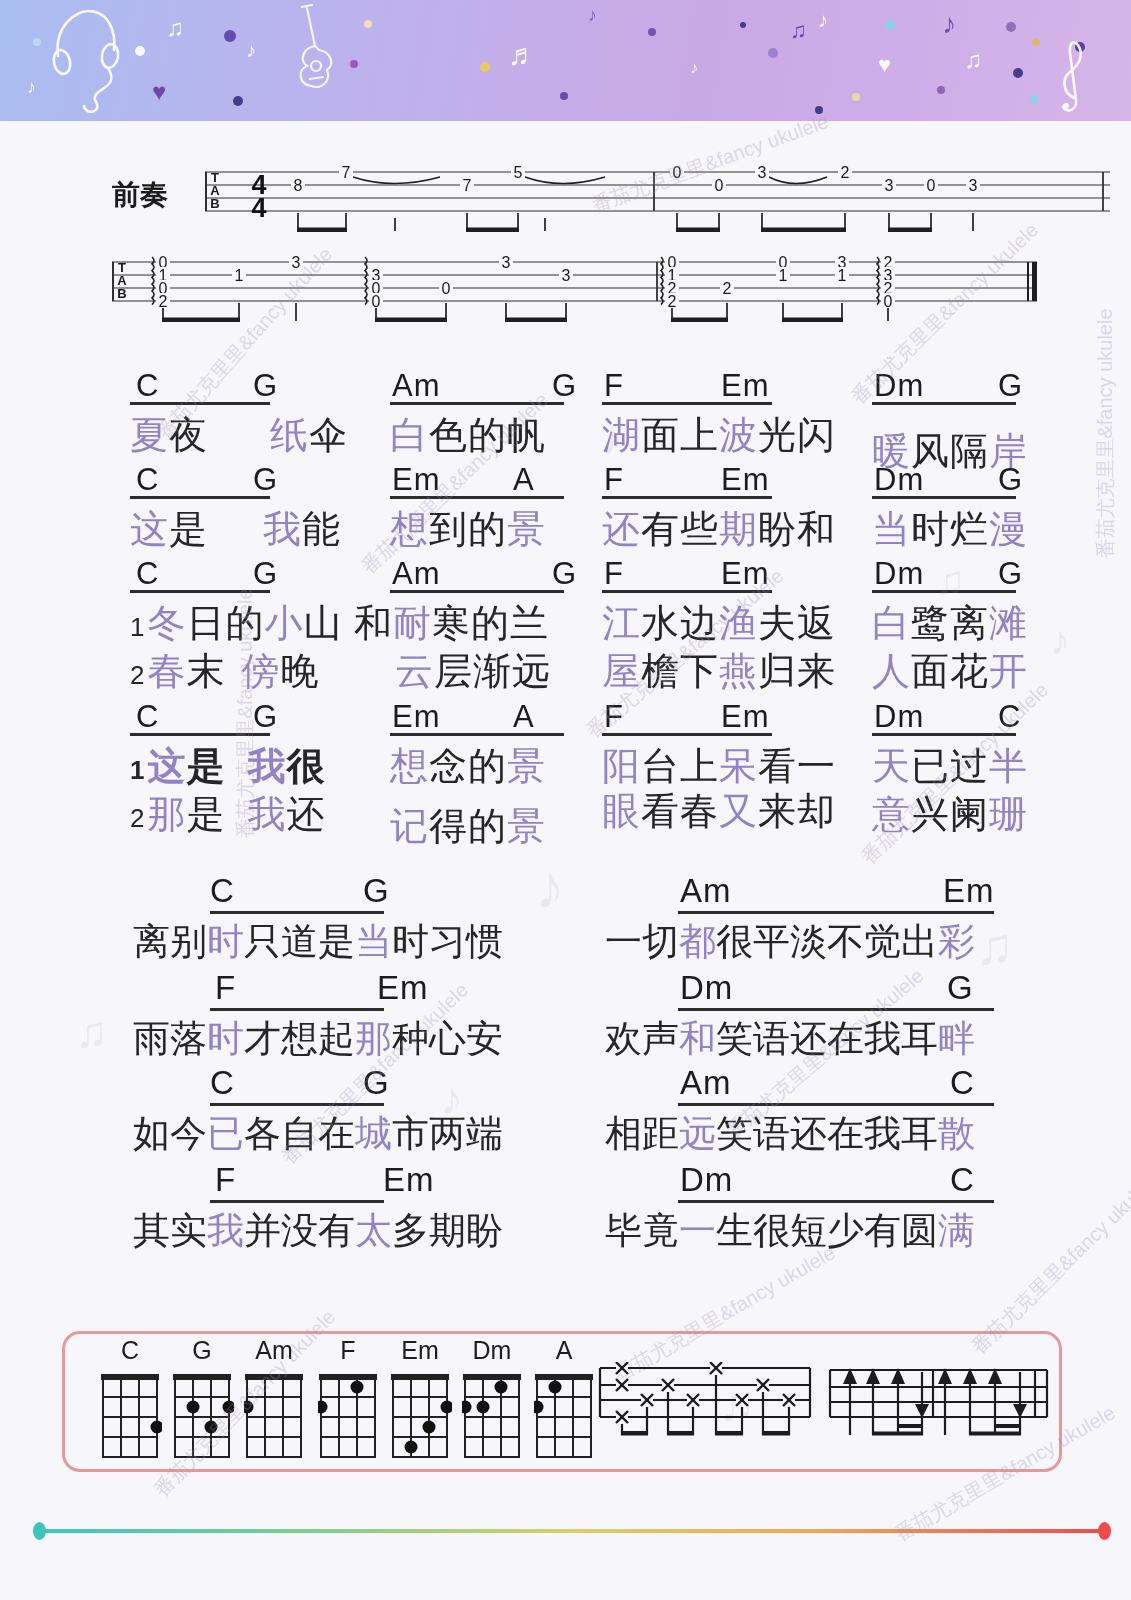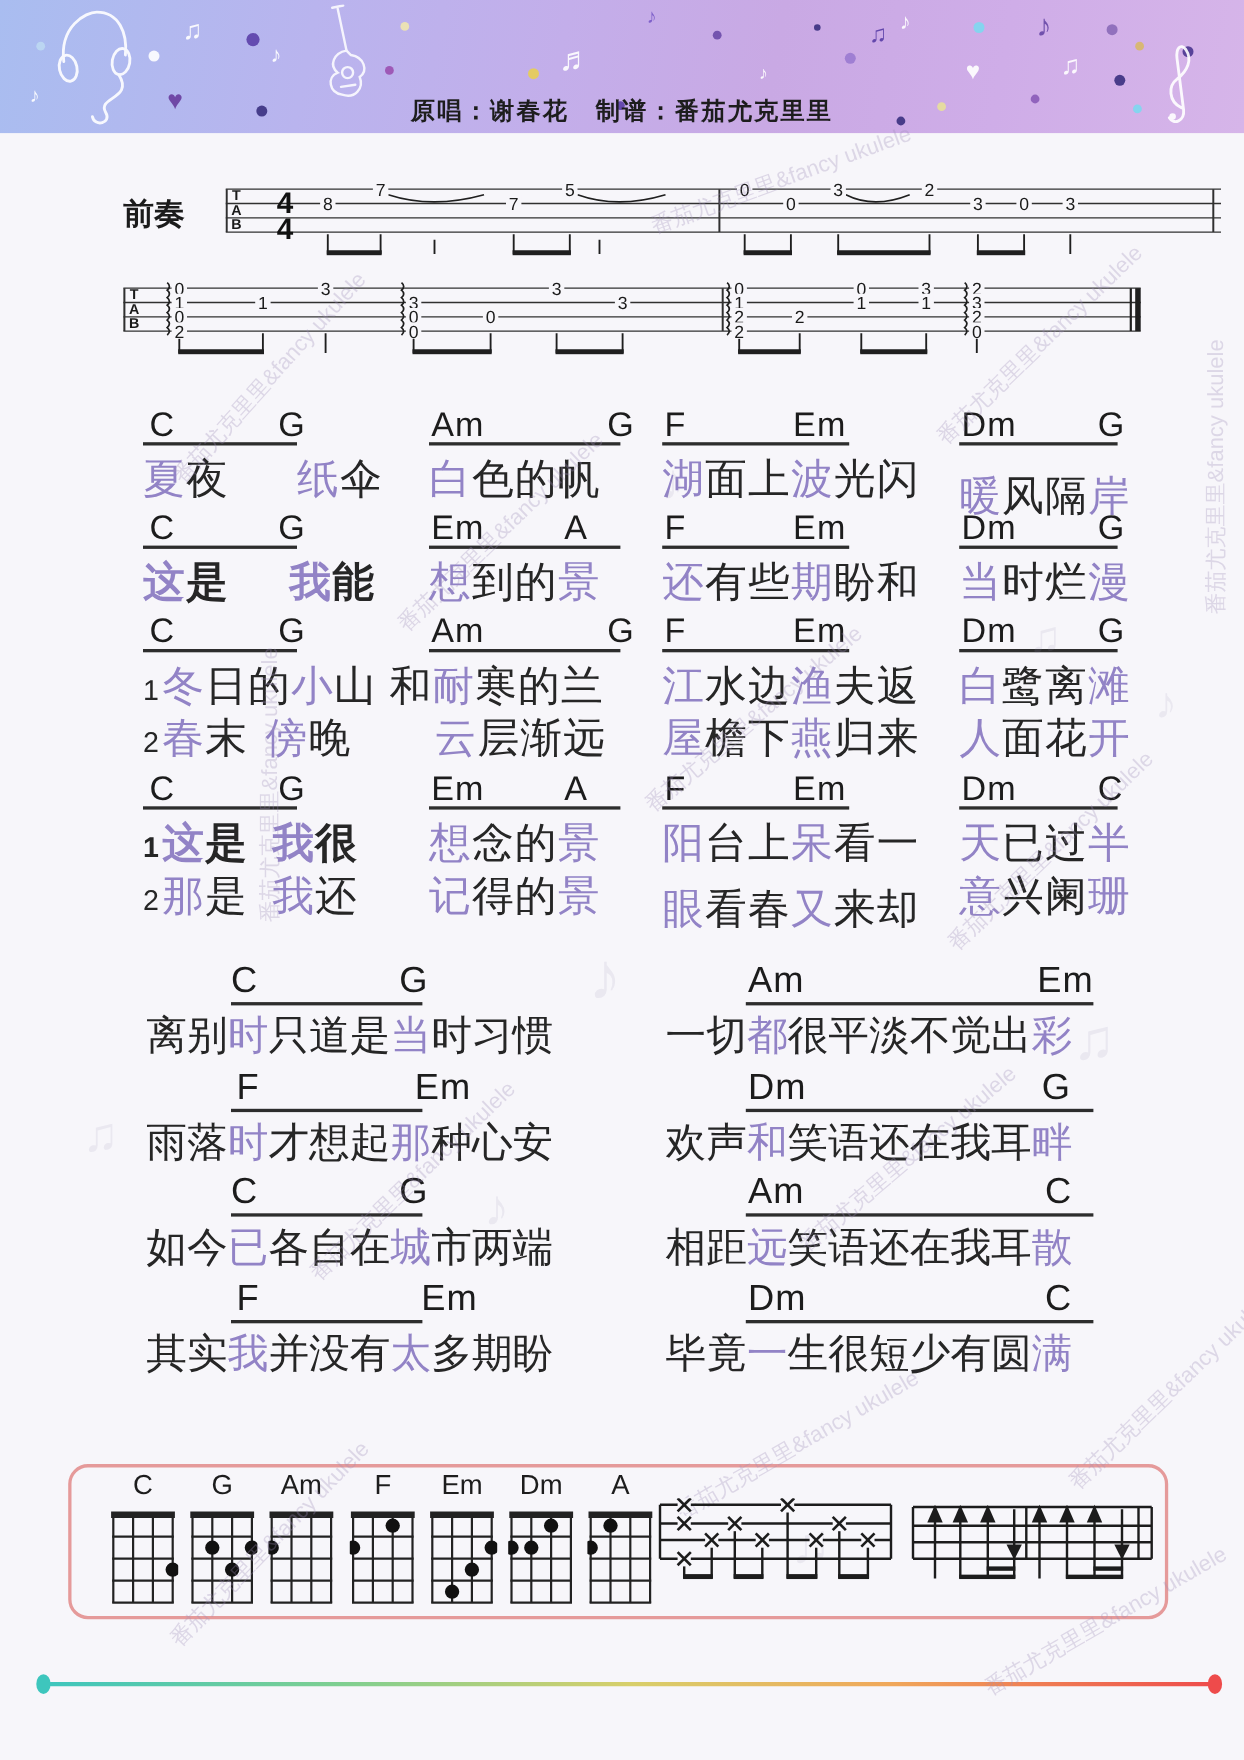--- a/index.html
+++ b/index.html
@@ -119,21 +119,20 @@
         <line x1="25" y1="75" x2="38" y2="73"></line>
       </g>
     </svg>
 
     <svg class="deco" style="left:1058px;top:34px;" width="36" height="84">
       <g fill="none" stroke="#ffffff" stroke-width="2.6" opacity="0.9" stroke-linecap="round">
         <path d="M16,64 C4,58 4,44 12,38 C22,30 26,20 20,11 C15,5 11,10 12,19 L18,66 C19,76 9,80 5,73"></path>
         <circle cx="8" cy="72" r="3" fill="#ffffff" stroke="none"></circle>
       </g>
     </svg>
-    <div class="header-credits">原唱：谢春花　制谱：番茄尤克里里</div>
   </div>
 
   <div class="intro-label">前奏</div>
   <div class="tabwrap" id="tab1" style="left:205px;top:166px;"><svg width="917" height="88" class="tabsvg">
         <line x1="0" y1="6" x2="905" y2="6" stroke="#303030" stroke-width="1.2"></line>
         <line x1="0" y1="19" x2="905" y2="19" stroke="#303030" stroke-width="1.2"></line>
         <line x1="0" y1="32" x2="905" y2="32" stroke="#303030" stroke-width="1.2"></line>
         <line x1="0" y1="45" x2="905" y2="45" stroke="#303030" stroke-width="1.2"></line>
         <line x1="1" y1="6" x2="1" y2="45" stroke="#303030" stroke-width="2"></line>
         <text x="10" y="16" text-anchor="middle" class="clefletter">T</text>
@@ -294,21 +293,21 @@
       <div class="cell" style="left: 872px; top: 368px;">
         <div class="chord" style="left: 2px;">Dm</div>
         <div class="chord" style="left: 126px;">G</div>
         <div class="chord-underline" style="left: 0px; width: 144px; top: 34px;"></div>
         <div class="lyric vl" style="top: 58px;"><span class="pp">暖</span><span class="bk">风隔</span><span class="pp">岸</span></div>
       </div>
       <div class="cell" style="left: 130px; top: 462px;">
         <div class="chord" style="left: 6px;">C</div>
         <div class="chord" style="left: 123px;">G</div>
         <div class="chord-underline" style="left: 0px; width: 140px; top: 34px;"></div>
-        <div class="lyric vl" style="top: 42px; font-weight: bold;"><span class="pp">这</span><span class="bk">是</span><span class="gap" style="width: 55px;"></span><span class="pp">我</span><span class="bk">能</span></div>
+        <div class="lyric vl" style="top: 42px;"><span class="pp">这</span><span class="bk">是</span><span class="gap" style="width: 55px;"></span><span class="pp">我</span><span class="bk">能</span></div>
       </div>
       <div class="cell" style="left: 390px; top: 462px;">
         <div class="chord" style="left: 2px;">Em</div>
         <div class="chord" style="left: 123px;">A</div>
         <div class="chord-underline" style="left: 0px; width: 174px; top: 34px;"></div>
         <div class="lyric vl" style="top: 42px;"><span class="pp">想</span><span class="bk">到的</span><span class="pp">景</span></div>
       </div>
       <div class="cell" style="left: 602px; top: 462px;">
         <div class="chord" style="left: 2px;">F</div>
         <div class="chord" style="left: 119px;">Em</div>
@@ -354,28 +353,28 @@
         <div class="chord" style="left: 123px;">G</div>
         <div class="chord-underline" style="left: 0px; width: 140px; top: 34px;"></div>
         <div class="lyric vl" style="top: 42px; font-weight: bold;"><span class="bk num">1</span><span class="pp">这</span><span class="bk">是</span><span class="gap" style="width: 22px;"></span><span class="pp">我</span><span class="bk">很</span></div>
         <div class="lyric vl" style="top: 90px;"><span class="bk num">2</span><span class="pp">那</span><span class="bk">是</span><span class="gap" style="width: 22px;"></span><span class="pp">我</span><span class="bk">还</span></div>
       </div>
       <div class="cell" style="left: 390px; top: 699px;">
         <div class="chord" style="left: 2px;">Em</div>
         <div class="chord" style="left: 123px;">A</div>
         <div class="chord-underline" style="left: 0px; width: 174px; top: 34px;"></div>
         <div class="lyric vl" style="top: 42px;"><span class="pp">想</span><span class="bk">念的</span><span class="pp">景</span></div>
-        <div class="lyric vl" style="top: 90px;"><span class="pp">记</span><span class="bk">得的</span><span class="pp">景</span></div>
+        <div class="lyric vl" style="top: 102px;"><span class="pp">记</span><span class="bk">得的</span><span class="pp">景</span></div>
       </div>
       <div class="cell" style="left: 602px; top: 699px;">
         <div class="chord" style="left: 2px;">F</div>
         <div class="chord" style="left: 119px;">Em</div>
         <div class="chord-underline" style="left: 0px; width: 170px; top: 34px;"></div>
         <div class="lyric vl" style="top: 42px;"><span class="pp">阳</span><span class="bk">台上</span><span class="pp">呆</span><span class="bk">看一</span></div>
-        <div class="lyric vl" style="top: 102px;"><span class="pp">眼</span><span class="bk">看春</span><span class="pp">又</span><span class="bk">来却</span></div>
+        <div class="lyric vl" style="top: 87px;"><span class="pp">眼</span><span class="bk">看春</span><span class="pp">又</span><span class="bk">来却</span></div>
       </div>
       <div class="cell" style="left: 872px; top: 699px;">
         <div class="chord" style="left: 2px;">Dm</div>
         <div class="chord" style="left: 126px;">C</div>
         <div class="chord-underline" style="left: 0px; width: 144px; top: 34px;"></div>
         <div class="lyric vl" style="top: 42px;"><span class="pp">天</span><span class="bk">已过</span><span class="pp">半</span></div>
         <div class="lyric vl" style="top: 90px;"><span class="pp">意</span><span class="bk">兴阑</span><span class="pp">珊</span></div>
       </div>
     </div>
   <div id="chorus-section">

